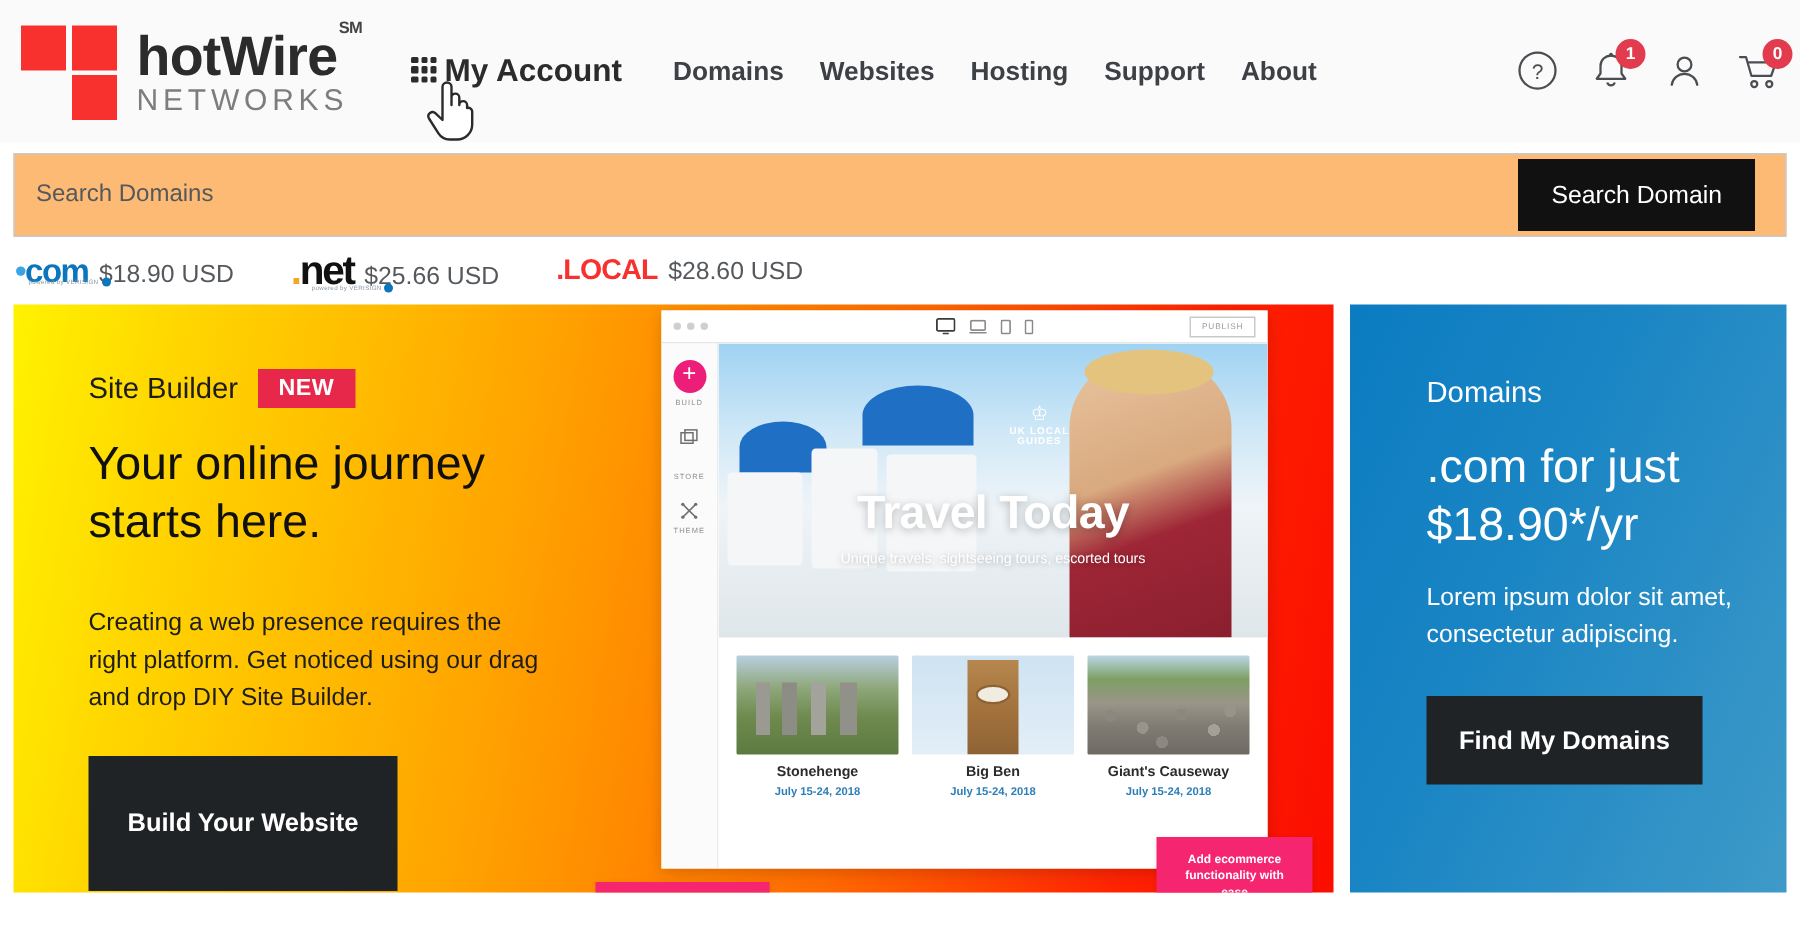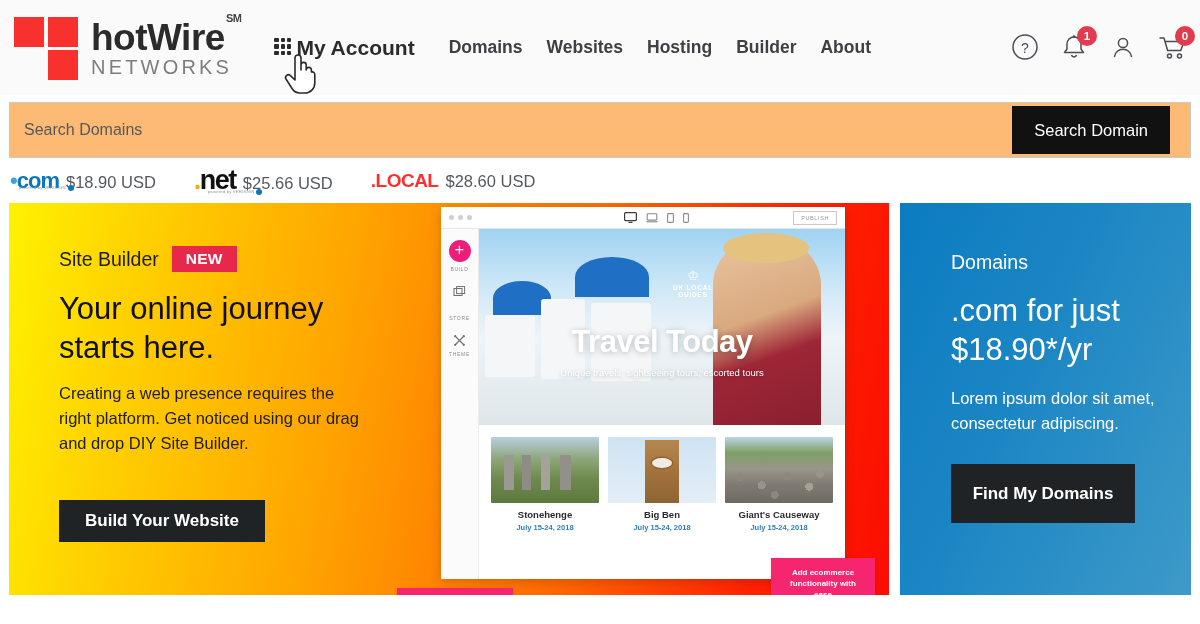--- a/index.html
+++ b/index.html
@@ -126,25 +126,25 @@
   .sb-label { font-size: 19.5px; color: #1d1d1d; }
   .new-badge {
     background: #e8284b; color: #fff; font-size: 15.5px; font-weight: 700;
     padding: 4px 14px; letter-spacing: 0.3px;
   }
   .hero-h1 {
     font-size: 31px; color: #101010; line-height: 1.25;
     margin-top: 18px; font-weight: 400;
   }
   .hero-p {
-    font-size: 16.5px; color: #1d1d1d; line-height: 1.52; margin-top: 13px;
+    font-size: 16.5px; color: #1d1d1d; line-height: 1.52; margin-top: 35px;
   }
   .hero-btn {
-    margin-top: 44px; background: #1f2326; color: #fff; border: 0;
-    font-size: 17px; font-weight: 700; padding: 11px 26px; cursor: pointer;
+    margin-top: 26px; background: #1f2326; color: #fff; border: 0;
+    font-size: 17px; font-weight: 700; padding: 35px 26px; cursor: pointer;
     font-family: "Liberation Sans", sans-serif;
   }
 
   
   .mockup {
     position: absolute; left: 432px; top: 4px;
     width: 404px; height: 372px; background: #fff;
     box-shadow: 0 2px 10px rgba(0,0,0,0.18);
   }
   .mock-top {
@@ -313,21 +313,21 @@
     <span class="myacct-label">My Account</span>
     <svg class="hand-cursor" viewBox="0 0 34 44">
       <path d="M13 20 L13 7 a3 3 0 0 1 6 0 L19 19 L19 14 a2.6 2.6 0 0 1 5.2 0 L24.2 19 a2.6 2.6 0 0 1 5.2 0 L29.4 21 a2.6 2.6 0 0 1 3.4 2.4 L32.8 32 a10 10 0 0 1-10 10 h-5 a9 9 0 0 1-7.6-4.2 L4 28 a2.8 2.8 0 0 1 4.4-3.4 L13 29 Z" fill="#fff" stroke="#2b2b2b" stroke-width="1.6" stroke-linejoin="round"></path>
     </svg>
   </div>
 
   <div class="nav">
     <a>Domains</a>
     <a>Websites</a>
     <a>Hosting</a>
-    <a>Builder</a>
+    <a>Support</a>
     <a>About</a>
   </div>
 
   <div class="header-right">
     <div class="hicon">
       <svg viewBox="0 0 28 28" width="28" height="28">
         <circle cx="14" cy="14" r="12" fill="none" stroke="#4a4d51" stroke-width="1.5"></circle>
         <text x="14" y="19.5" font-size="14" text-anchor="middle" fill="#4a4d51" font-family="Liberation Sans, sans-serif">?</text>
       </svg>
     </div>

